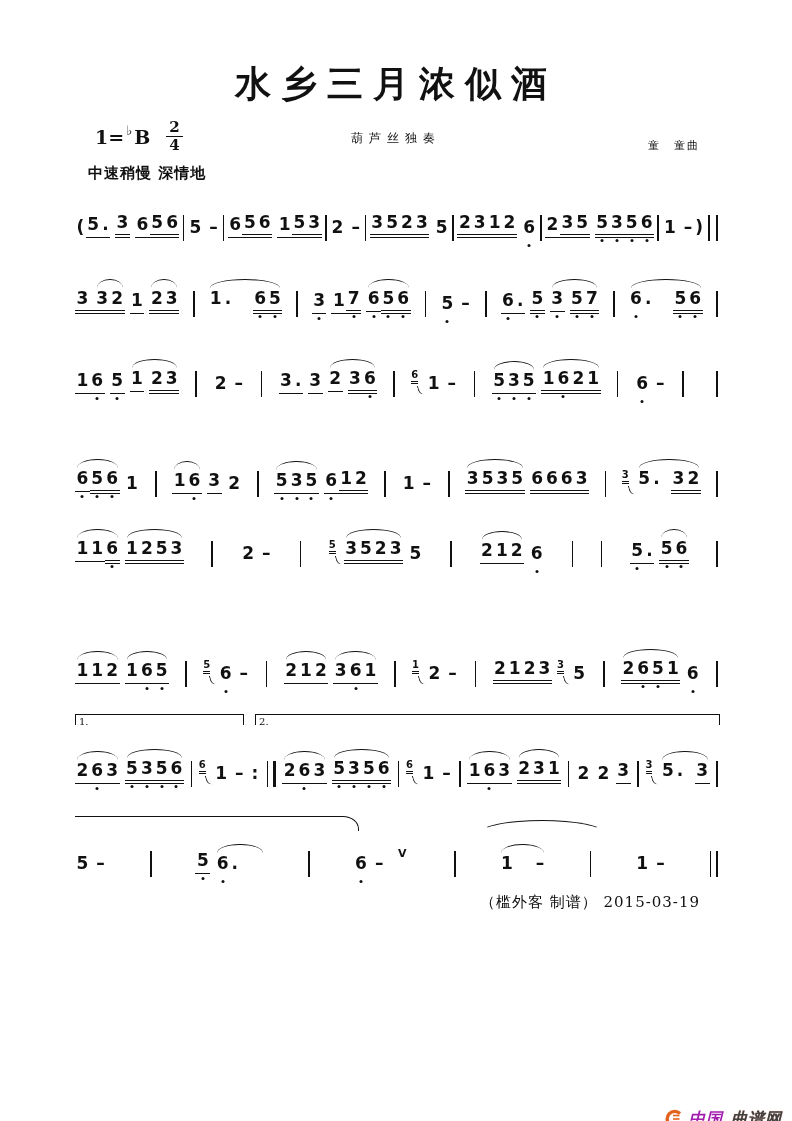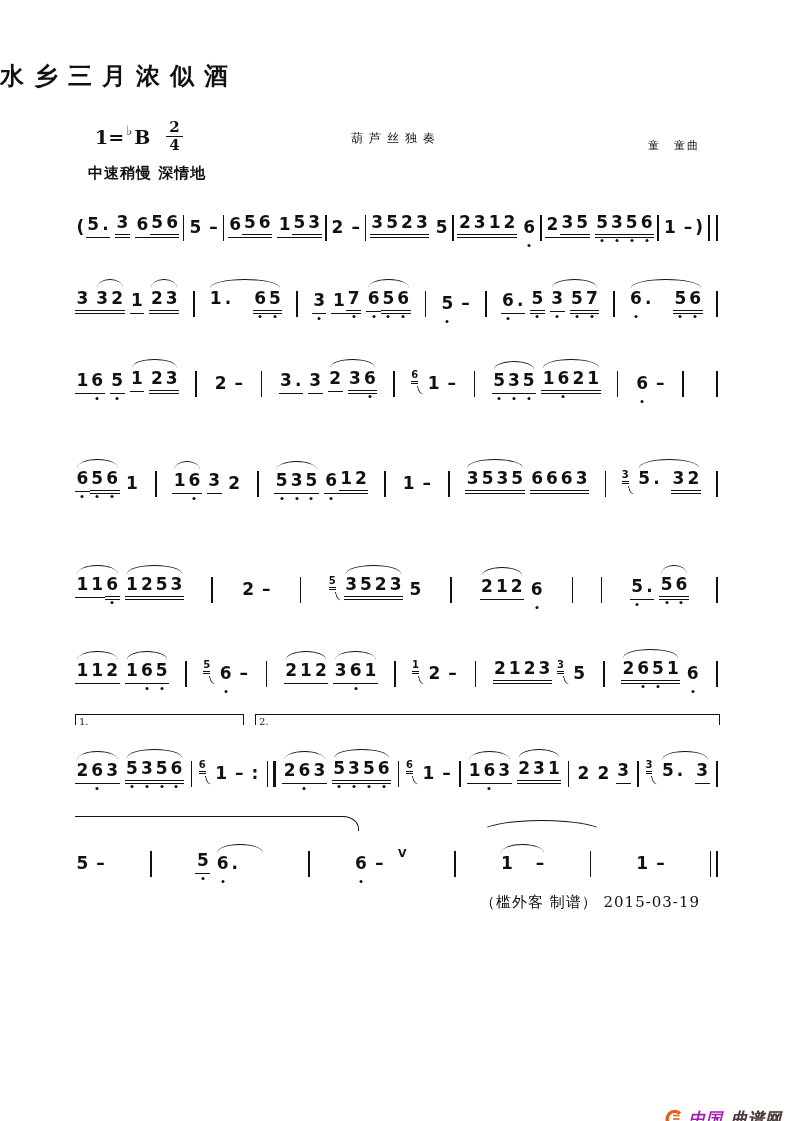--- a/index.html
+++ b/index.html
@@ -3,23 +3,23 @@
 <meta charset="utf-8">
 <style>
   html,body{margin:0;padding:0;background:#888;}
   #page{
     position:relative; width:792px; height:1121px; background:#ffffff;
     font-family:"DejaVu Sans","Liberation Sans",sans-serif; color:#111;
     margin:0 auto; overflow:hidden;
   }
   
   .title{
-    position:absolute; top:60px; left:0; width:100%; 
+    position:absolute; top:60px; left:0; width:100%; text-align:center;
     font-family:"DejaVu Serif","Liberation Serif",serif;
-    font-size:24px; font-weight:bold; letter-spacing:10px;
+    font-size:36px; font-weight:bold; letter-spacing:10px;
   }
   .keysig{
     position:absolute; top:120px; left:95px;
     font-family:"DejaVu Serif","Liberation Serif",serif;
     font-size:19px; font-weight:bold; display:flex; align-items:center; gap:2px;
   }
   .keysig .flat{font-size:13px; vertical-align:super; position:relative; top:-6px;}
   .meter{display:inline-flex; flex-direction:column; align-items:center; margin-left:14px; line-height:1;}
   .meter .num{font-size:15px; font-weight:bold; padding:0 3px 1px 3px;}
   .meter .den{font-size:15px; font-weight:bold; border-top:1.6px solid #111; padding:1px 3px 0 3px;}
@@ -303,21 +303,21 @@
           <span class="u2"><span class="n">6</span><span class="n">6</span><span class="n">6</span><span class="n">3</span></span>
         </span>
         <span class="bar"></span>
         <span class="measure">
           <span class="grace">3</span>
           <span class="ghook"></span>
           <span class="slur"><span class="n">5</span><span class="n">.</span><span class="sp">&nbsp;</span><span class="sp">&nbsp;</span><span class="u2"><span class="n">3</span><span class="n">2</span></span></span>
         </span>
         <span class="bar"></span>
       </div>
-      <div class="score-line" style="top: 558px; gap: 12px;">
+      <div class="score-line" style="top: 522px; gap: 12px;">
         <span class="measure">
           <span class="slur"><span class="u1"><span class="n">1</span><span class="n">1</span></span><span class="u2"><span class="n low">6</span></span></span>
           <span class="sp">&nbsp;</span>
           <span class="slur"><span class="u2"><span class="n">1</span><span class="n">2</span><span class="n">5</span><span class="n">3</span></span></span>
         </span>
         <span class="bar"></span>
         <span class="measure">
           <span class="n">2</span>
           <span class="sp">&nbsp;</span>
           <span class="n dash">–</span>

